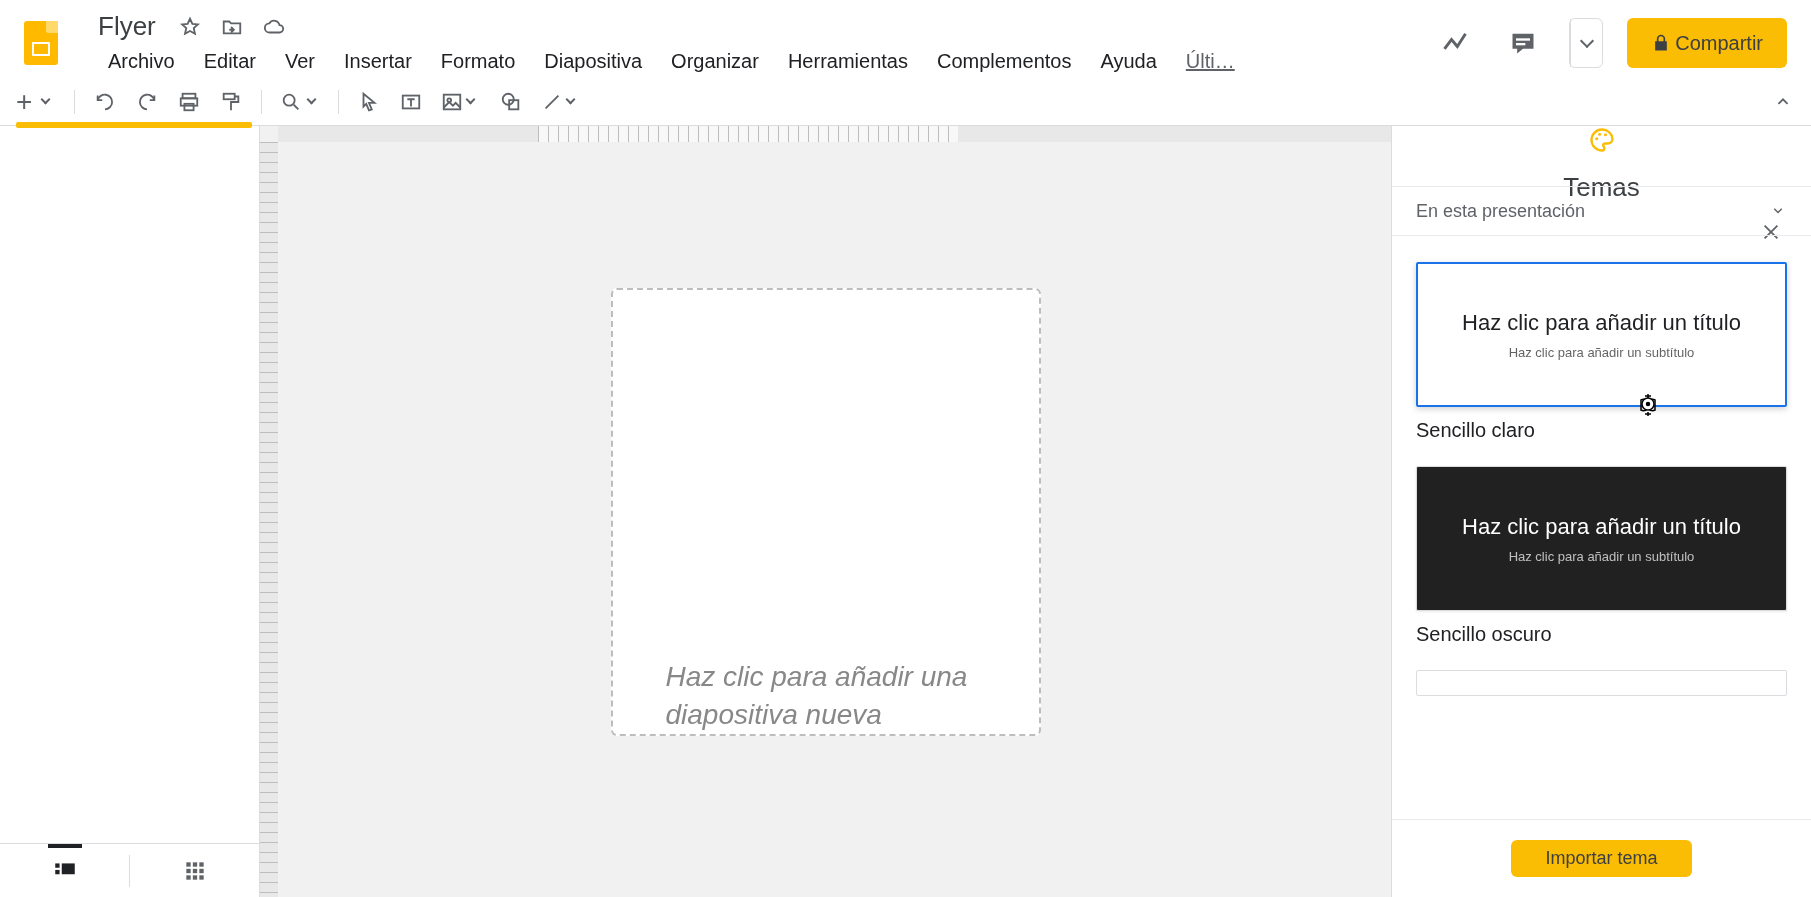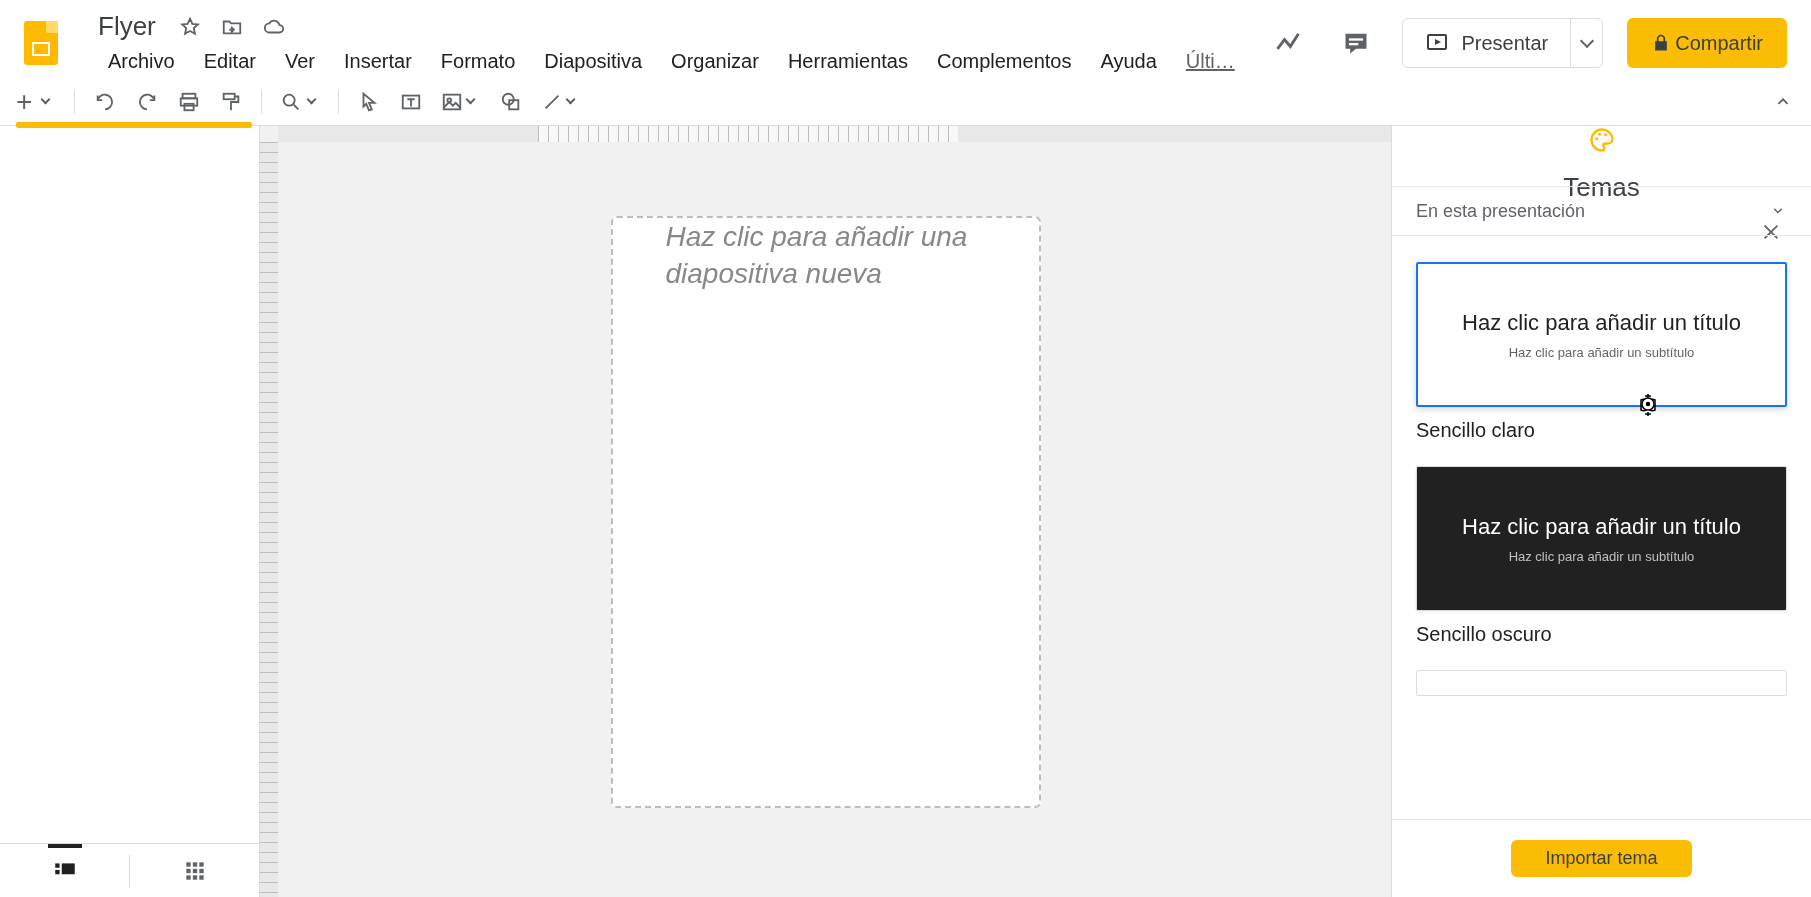--- a/index.html
+++ b/index.html
@@ -46,21 +46,21 @@
 .view-btn { width: 130px; height: 100%; display: flex; align-items: center; justify-content: center; color: #5f6368; cursor: pointer; }
 .view-btn.active { color: #202124; position: relative; }
 .view-btn.active::before { content: ""; position: absolute; top: 0; left: 50%; transform: translateX(-50%); width: 34px; height: 4px; background: #202124; }
 .vdiv { width: 1px; height: 32px; background: #dadce0; }
 
 .canvas-wrap { flex: 1; background: #f1f1f1; position: relative; display: flex; align-items: center; justify-content: center; }
 .ruler-v { position: absolute; left: 0; top: 16px; bottom: 0; width: 18px; background: #e8e8e8; background-image: repeating-linear-gradient(to bottom, #bdbdbd 0, #bdbdbd 1px, transparent 1px, transparent 10px); }
 .ruler-h { position: absolute; left: 18px; right: 0; top: 0; height: 16px; background: #e8e8e8; }
 .ruler-h .seg { position: absolute; top: 0; height: 100%; background: #f8f8f8; background-image: repeating-linear-gradient(to right, #bdbdbd 0, #bdbdbd 1px, transparent 1px, transparent 10px); }
 
-.slide-ph { width: 430px; height: 592px; background: #fff; border: 2px dashed #bdbdbd; border-radius: 6px; display: flex; align-items: flex-start; justify-content: center; }
+.slide-ph { width: 430px; height: 448px; background: #fff; border: 2px dashed #bdbdbd; border-radius: 6px; display: flex; align-items: flex-end; justify-content: center; }
 .slide-ph-text { font-size: 28px; font-style: italic; color: #888; text-align: left; max-width: 320px; line-height: 1.35; }
 
 
 .themes { width: 420px; border-left: 1px solid #dadce0; display: flex; flex-direction: column; }
 .themes-hdr { height: 60px; display: flex; align-items: center; padding: 0 24px; gap: 18px; flex-direction: column; }
 .palette-ico { width: 28px; height: 28px; position: relative; }
 .palette-ico svg { width: 28px; height: 28px; }
 .themes-title { font-size: 26px; color: #3c4043; }
 .themes-close { margin-left: auto; width: 32px; height: 32px; color: #5f6368; cursor: pointer; display: flex; align-items: center; justify-content: center; }
 .themes-row { height: 50px; border-top: 1px solid #e8eaed; border-bottom: 1px solid #e8eaed; display: flex; align-items: center; padding: 0 24px; color: #5f6368; font-size: 18px; cursor: pointer; }
@@ -136,27 +136,20 @@
         </svg>
     </div>
     <div class="rbtn">
       <svg viewBox="0 0 24 24" width="28" height="28" fill="#5f6368">
           <path d="M21 4H3v13h4v4l5-4h9z"></path>
           <rect x="6" y="8" width="12" height="2" fill="#fff"></rect>
           <rect x="6" y="12" width="8" height="2" fill="#fff"></rect>
         </svg>
     </div>
     <div class="present-grp">
-      <div class="present-btn">
-        <svg viewBox="0 0 24 24" width="24" height="24" fill="none" stroke="#3c4043" stroke-width="2">
-            <rect x="3" y="4" width="18" height="14" rx="1"></rect>
-            <path d="M10 8l6 3-6 3z" fill="#3c4043" stroke="none"></path>
-          </svg>
-        <span>Presentar</span>
-      </div>
       <div class="present-dd">
           <div class="chev"></div>
         </div>
     </div>
     <div class="share-btn">
       <svg viewBox="0 0 24 24" width="20" height="20" fill="#3c4043">
           <path d="M17 10V7a5 5 0 00-10 0v3H5v11h14V10h-2zm-8-3a3 3 0 016 0v3H9V7z"></path>
         </svg>
       <span>Compartir</span>
     </div>

